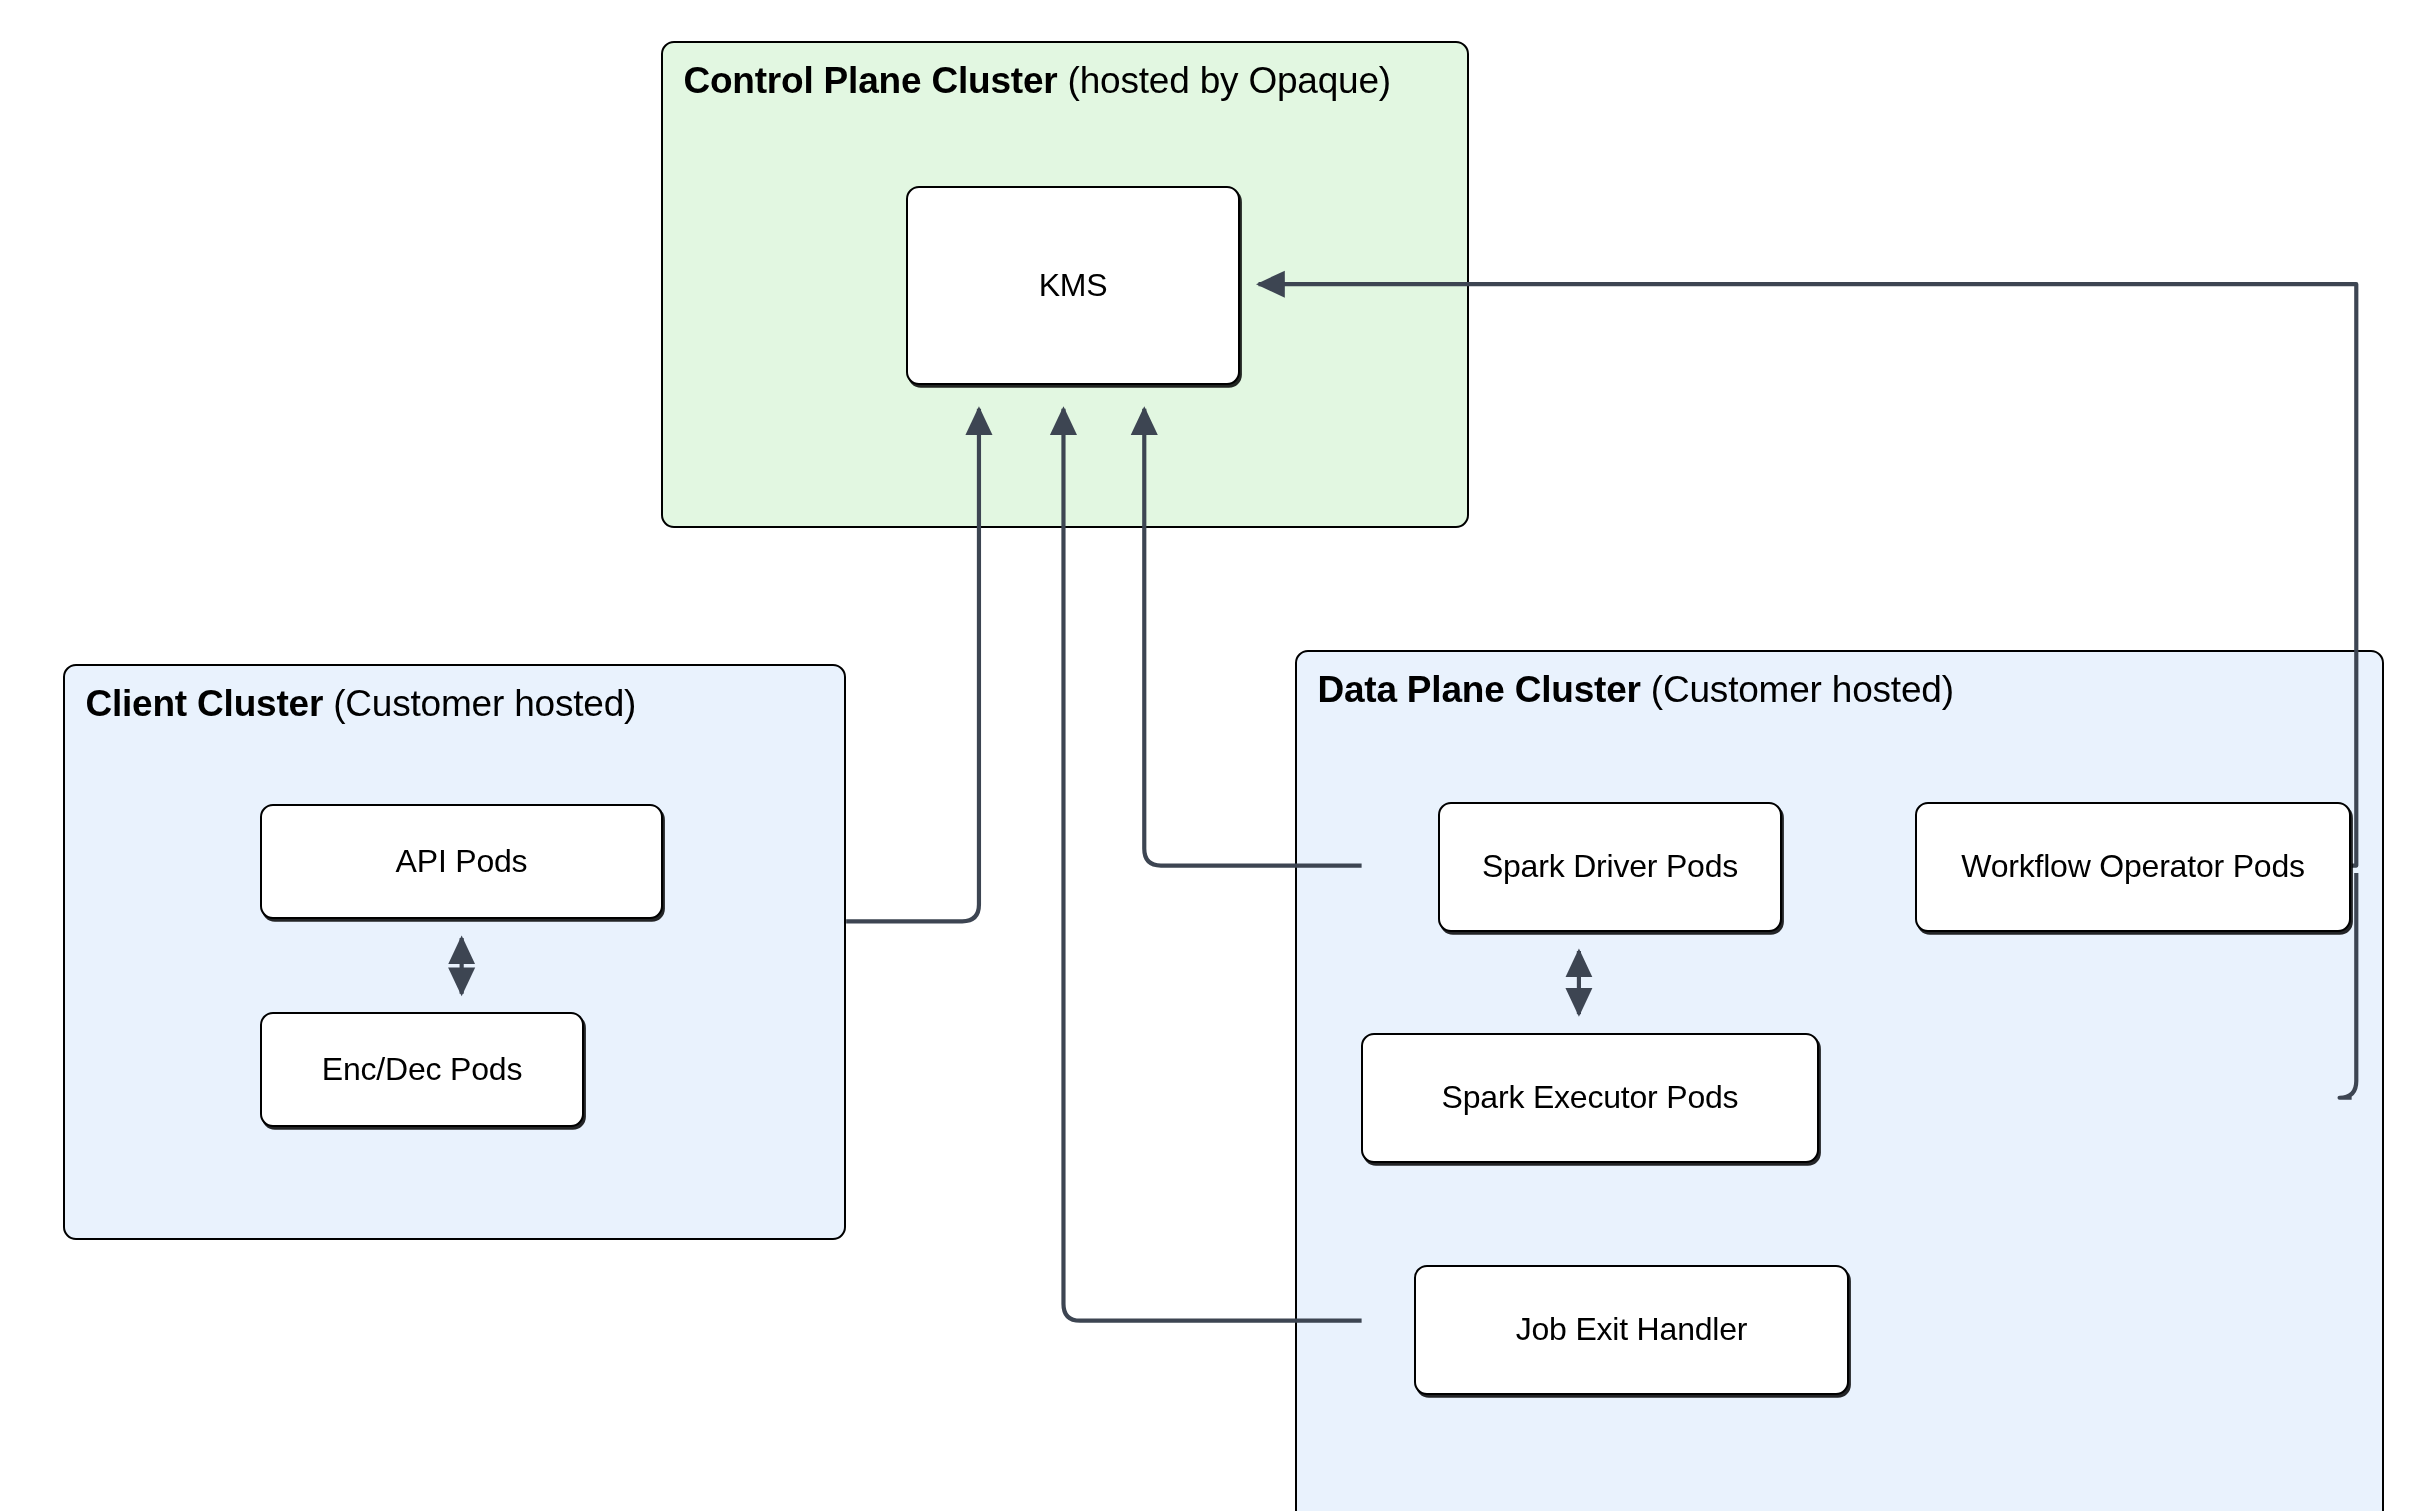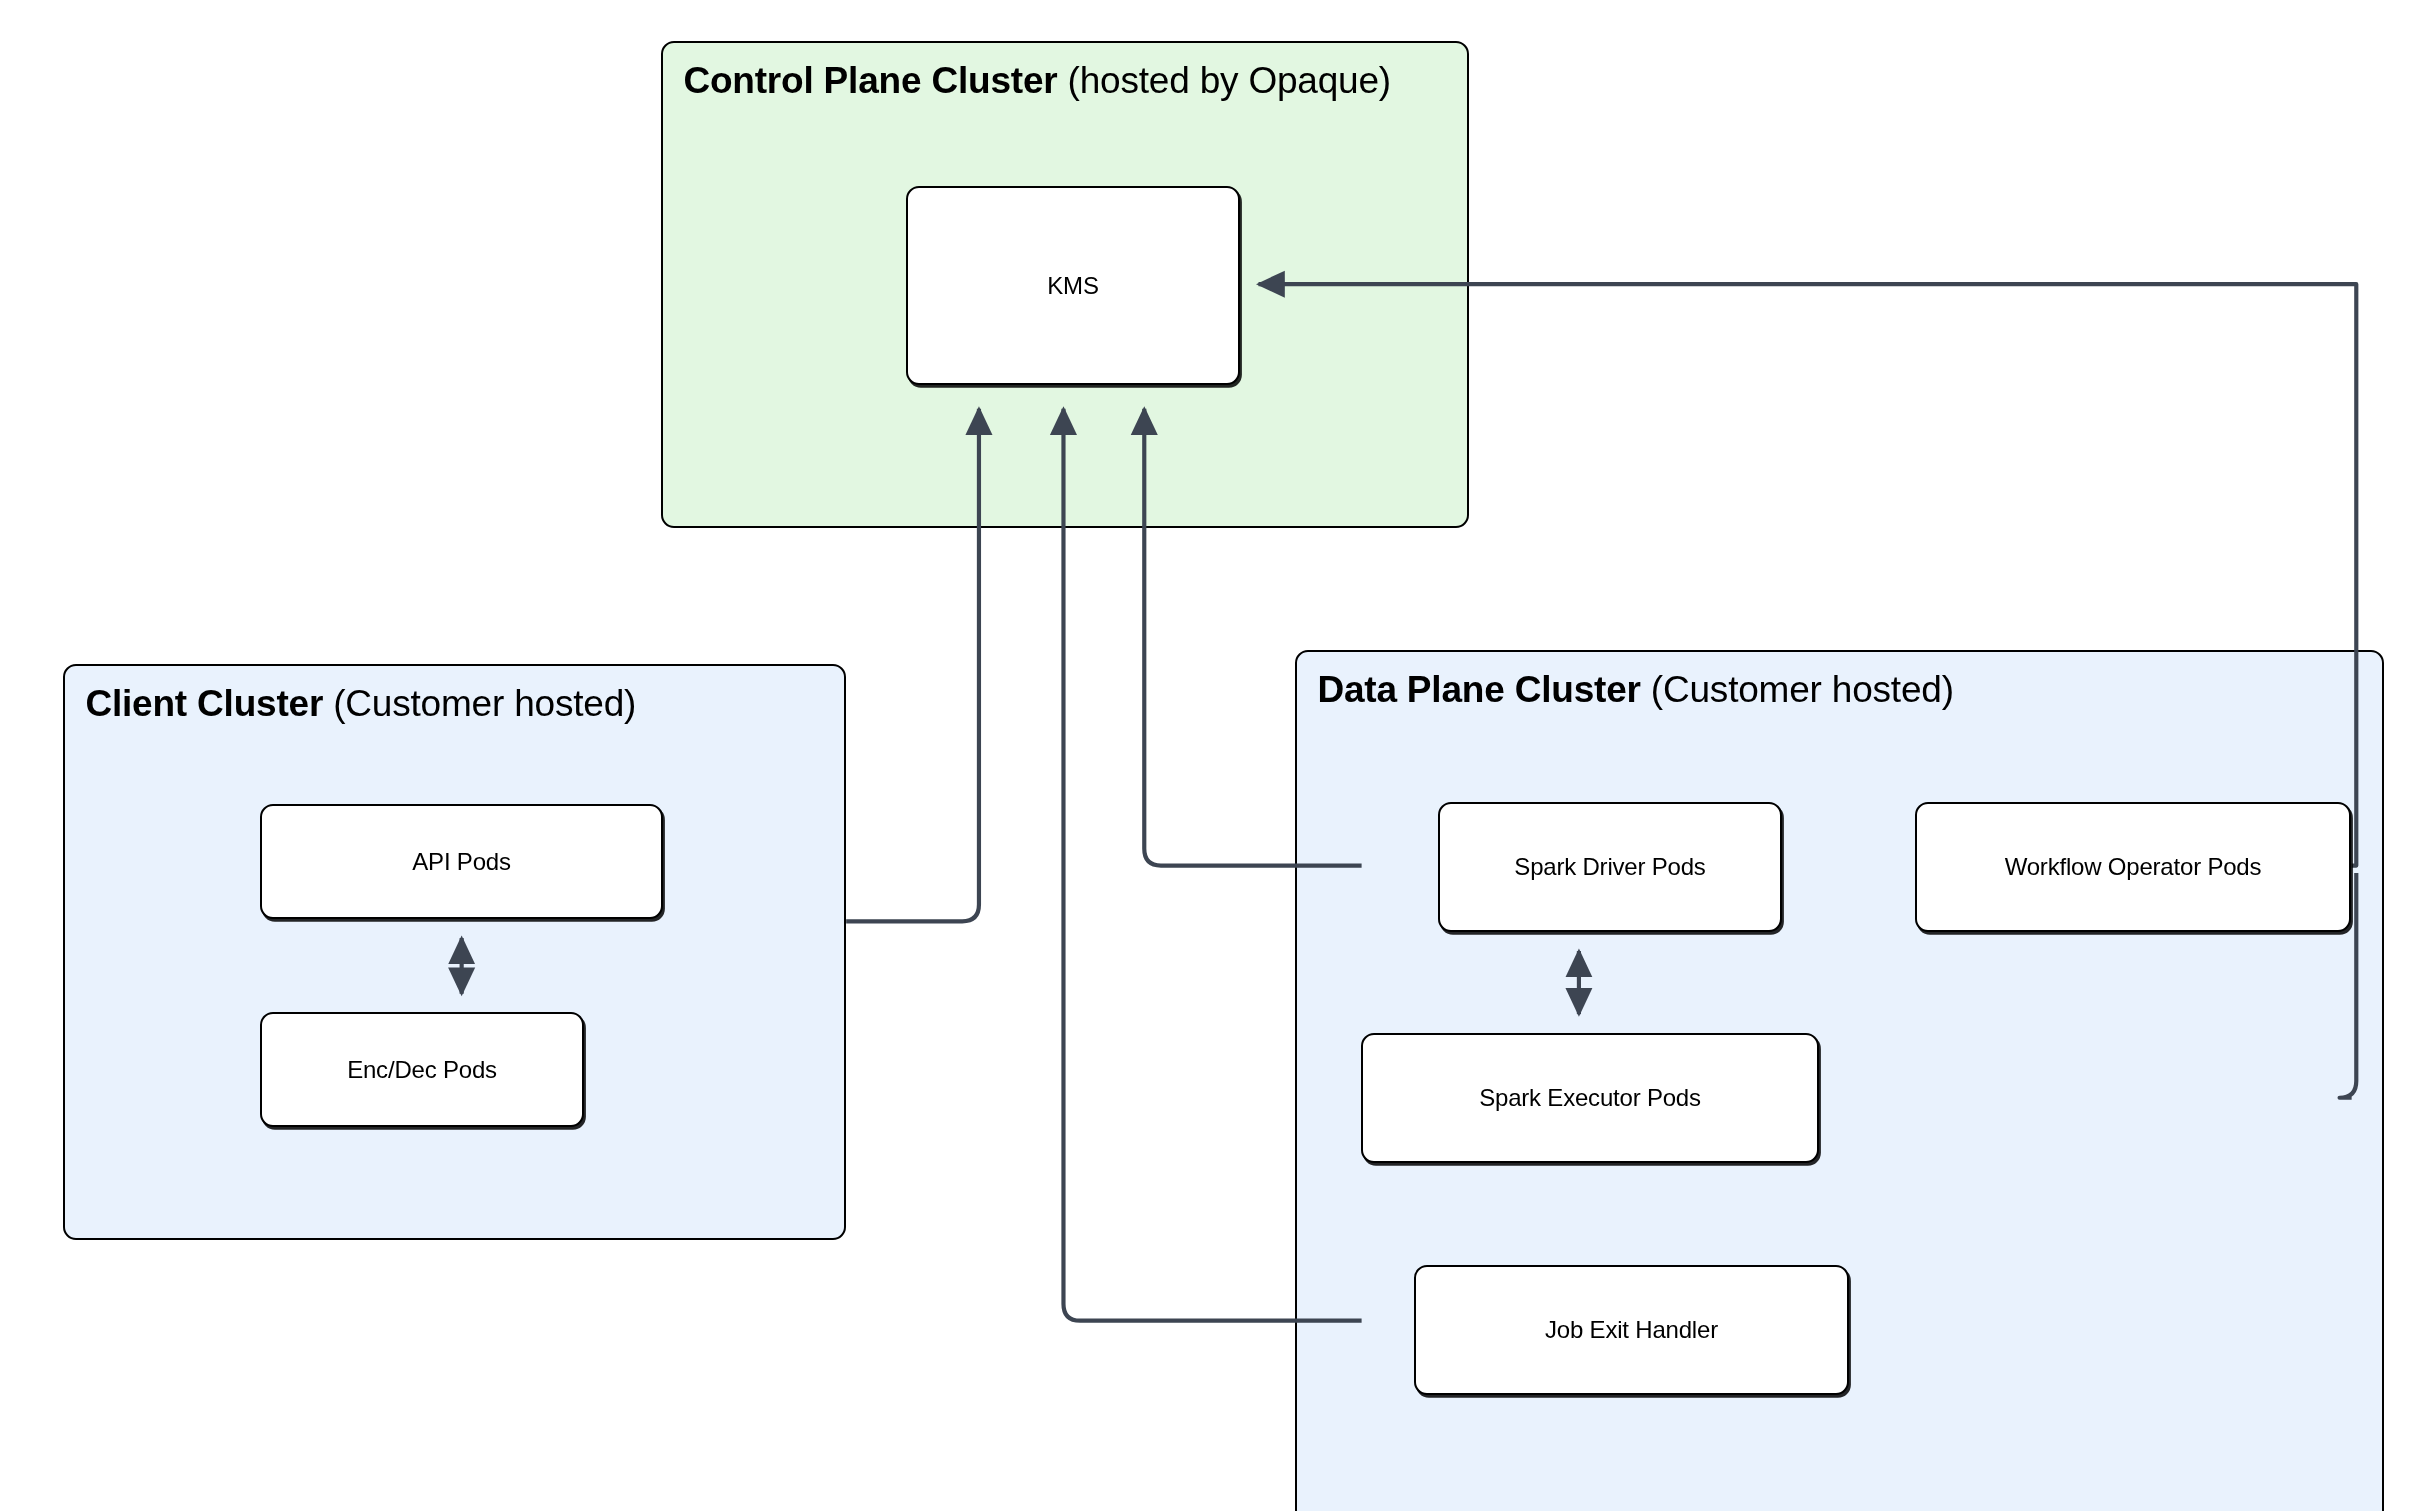--- a/index.html
+++ b/index.html
@@ -57,21 +57,21 @@
     border: 2.8px solid #000000;
     border-radius: 13px;
     display: flex;
     align-items: center;
     justify-content: center;
     text-align: center;
     z-index: 3;
     box-shadow: 1.9px 2.8px 0 rgba(0,0,0,0.85);
   }
   .node-label {
-    font-size: 24px;
+    font-size: 32px;
     line-height: 1.22;
     color: #000000;
     padding: 0 9.3px;
     letter-spacing: -0.2px;
   }
 </style>
 </head>
 <body>
 
 <div id="canvas" style="width: 2426px; height: 1512px; text-decoration: underline;">

